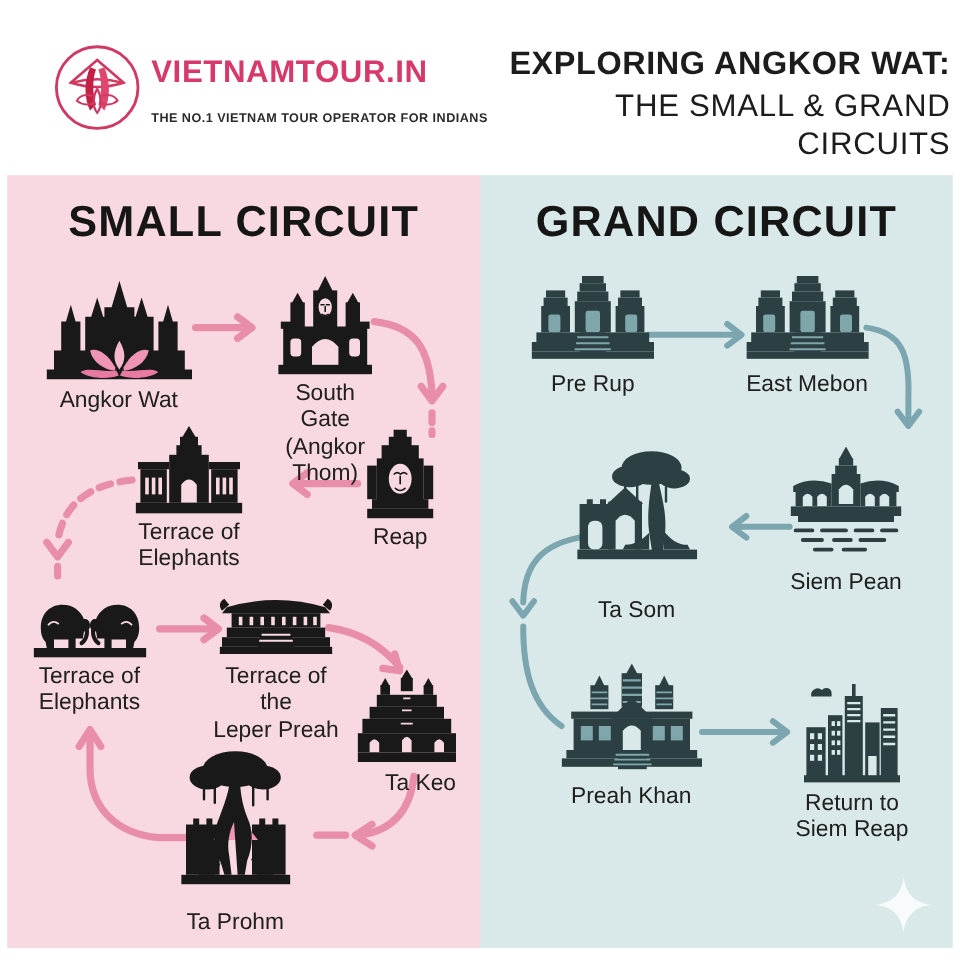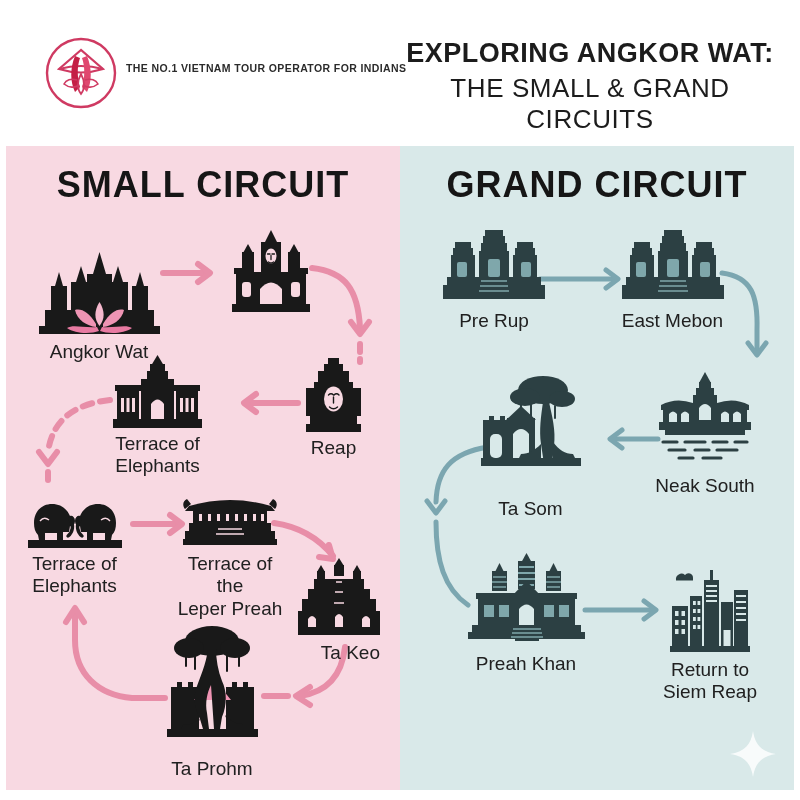--- a/index.html
+++ b/index.html
@@ -4,21 +4,21 @@
 <style>
   html,body{margin:0;padding:0;}
   body{width:800px;height:800px;position:relative;background:#ffffff;overflow:hidden;
        font-family:"Liberation Sans", sans-serif;}
   
   .header{position:absolute;left:0;top:0;width:800px;height:146px;background:#fff;}
   .logo{position:absolute;left:44px;top:36px;width:74px;height:74px;}
   .brand{position:absolute;left:126px;top:44px;}
   .brand-name{font-size:26px;font-weight:800;letter-spacing:.5px;color:var(--brand-pink);}
   .brand-tag{margin-top:18px;font-size:10.5px;font-weight:700;letter-spacing:.4px;color:#2b2b2b;}
-  .title-block{position:absolute;left:388px;top:38px;width:404px;text-align:center;color:var(--title-dark);}
+  .title-block{position:absolute;left:388px;top:38px;width:404px;text-align:right;color:var(--title-dark);}
   .title-l1{font-size:27px;font-weight:800;letter-spacing:.5px;}
   .title-l2{font-size:26px;font-weight:500;letter-spacing:.6px;margin-top:4px;}
   
   .panel{position:absolute;top:146px;width:394px;height:644px;}
   .panel-small{left:6px;background:var(--panel-pink);}
   .panel-grand{left:400px;background:var(--panel-teal);}
   .circuit-title{position:absolute;left:0;top:18px;width:100%;text-align:center;
        font-size:36px;font-weight:800;letter-spacing:1px;color:#161616;}
   .arrows{position:absolute;left:0;top:0;width:394px;height:644px;pointer-events:none;}
   .arrows path{fill:none;stroke-linecap:round;stroke-linejoin:round;}
@@ -44,20 +44,21 @@
     <circle cx="37" cy="37" r="34" fill="#ffffff" stroke="#cf3a62" stroke-width="2.4"></circle>
     <path d="M37,14 L15,33 Q37,40 59,33 Z" fill="none" stroke="#cf3a62" stroke-width="2.2"></path>
     <path d="M15,33 Q37,27 59,33" fill="none" stroke="#cf3a62" stroke-width="2"></path>
     <path d="M31,20 C26,32 26,46 31,56 L36,51 C33,42 33,30 36,22 Z" fill="#c41f45"></path>
     <path d="M43,20 C48,32 48,46 43,56 L38,51 C41,42 41,30 38,22 Z" fill="#e0476f"></path>
     <path d="M37,38 C33,45 33,53 37,58 C41,53 41,45 37,38 Z" fill="none" stroke="#cf3a62" stroke-width="1.8"></path>
     <path d="M33,44 C27,42 22,44 20,48 C25,52 31,52 35,49" fill="none" stroke="#cf3a62" stroke-width="1.6"></path>
     <path d="M41,44 C47,42 52,44 54,48 C49,52 43,52 39,49" fill="none" stroke="#cf3a62" stroke-width="1.6"></path>
   </svg>
   <div class="brand">
+    <div class="brand-name">VIETNAMTOUR.IN</div>
     <div class="brand-tag">THE NO.1 VIETNAM TOUR OPERATOR FOR INDIANS</div>
   </div>
   <div class="title-block">
     <div class="title-l1">EXPLORING ANGKOR WAT:</div>
     <div class="title-l2">THE SMALL &amp; GRAND CIRCUITS</div>
   </div>
 </div>
 
 <div class="panel panel-small">
   <div class="circuit-title">SMALL CIRCUIT</div>
@@ -77,21 +78,21 @@
     <path d="M164,369 L176,378 L164,387"></path>
     <path d="M268,377 C296,381 314,394 327,410"></path>
     <path d="M313,411 L327,413 L323,399"></path>
     <path d="M339,501 C336,528 322,546 294,550"></path>
     <path d="M304,541 L290,550 L304,559"></path>
     <path d="M282,550 H258"></path>
     <path d="M159,552 H126 C92,549 69,528 69,494 V468"></path>
     <path d="M60,476 L69,462 L78,476"></path>
   </svg>
 
-  <div class="node" style="left:29px;top:100px;width:128px;">
+  <div class="node" style="left:29px;top:82px;width:128px;">
     <svg width="125" height="90" viewBox="0 0 125 90">
       <path class="fD" d="M2,80 h121 v8 h-121 z"></path>
       <path class="fD" d="M8,64 h109 v18 h-109 z"></path>
       <path class="fD" d="M14,68 v-28 h4 l4,-14 4,14 h4 v28 z"></path>
       <path class="fD" d="M95,68 v-28 h4 l4,-14 4,14 h4 v28 z"></path>
       <path class="fD" d="M34,70 v-34 h5 l5,-16 5,16 h5 v34 z"></path>
       <path class="fD" d="M71,70 v-34 h5 l5,-16 5,16 h5 v34 z"></path>
       <path class="fD" d="M50,70 v-42 h6 l6.5,-22 6.5,22 h6 v42 z"></path>
       <g>
         <path class="fL3" d="M60,81 C46,82 36,78 30,82 C38,88 54,88 62,85 Z"></path>
@@ -115,20 +116,22 @@
       <path class="fD" d="M64,14 l5,9 h-10 z"></path>
         <rect class="fD" x="58" y="22" width="12" height="24"></rect>
       <path class="fD" d="M6,42 h70 v34 h-70 z"></path>
       <rect class="fD" x="4" y="38" width="10" height="6"></rect>
         <rect class="fD" x="68" y="38" width="10" height="6"></rect>
       <path class="fP" d="M30,76 v-17 q11,-13 22,0 v17 z"></path>
       <rect class="fP" x="12" y="52" width="9" height="15" rx="3"></rect>
       <rect class="fP" x="61" y="52" width="9" height="15" rx="3"></rect>
       <rect class="fD" x="2" y="74" width="78" height="8"></rect>
     </svg>
+    <div class="label">South Gate
+(Angkor Thom)</div>
   </div>
 
   <div class="node" style="left:290px;top:212px;width:75px;">
     <svg width="59" height="74" viewBox="0 0 59 74">
       <path class="fD" d="M24,0 h11 v6 h4 v8 h-19 v-8 h4 z"></path>
       <rect class="fD" x="14" y="13" width="31" height="12"></rect>
       <rect class="fD" x="10" y="24" width="39" height="36"></rect>
       <rect class="fD" x="2" y="30" width="8" height="28"></rect>
       <rect class="fD" x="49" y="30" width="8" height="28"></rect>
       <ellipse class="fP" cx="29.5" cy="41" rx="9.5" ry="12.5"></ellipse>
@@ -211,21 +214,21 @@
       <rect class="fD" x="10" y="31" width="62" height="10"></rect>
       <rect class="fD" x="4" y="41" width="74" height="12"></rect>
       <rect class="fD" x="0" y="53" width="82" height="16"></rect>
       <path class="fP" d="M10,69 v-8 q4,-6 8,0 v8 z M37,69 v-10 q4,-6 8,0 v10 z M64,69 v-8 q4,-6 8,0 v8 z"></path>
       <path d="M38,24 h6 M37,34 h8 M36,45 h10" stroke="#f8d9e2" stroke-width="1.6" fill="none"></path>
       <rect class="fD" x="0" y="69" width="82" height="8"></rect>
     </svg>
     <div class="label">Ta Keo</div>
   </div>
 
-  <div class="node" style="left:156px;top:479px;width:100px;gap:21px;">
+  <div class="node" style="left:140px;top:479px;width:100px;gap:21px;">
     <svg width="91" height="112" viewBox="0 0 91 112">
       <ellipse class="fD" cx="45" cy="16" rx="27" ry="15"></ellipse>
       <ellipse class="fD" cx="22" cy="23" rx="15" ry="10"></ellipse>
       <ellipse class="fD" cx="68" cy="23" rx="15" ry="10"></ellipse>
       <path class="sD" d="M28,31 v13 M60,31 v15 M19,31 v10 M72,31 v10" stroke-width="2"></path>
       <path class="fD" d="M4,62 h6 v-5 h5 v5 h6 v-5 h5 v5 h6 v42 h-28 z"></path>
       <path class="fD" d="M59,62 h6 v-5 h5 v5 h6 v-5 h5 v5 h6 v42 h-28 z"></path>
       <path class="fL" d="M45.5,52 L64,75 H27 Z"></path>
       <path class="fP" d="M38,104 v-15 q7.5,-9 15,0 v15 z"></path>
       <path class="fD" d="M41,24 C39,40 33,52 29,64 C26,74 28,84 33,94 L36,104 h6 L40,88 C38,78 40,68 44,60 L47,104 h6 L55,92 C60,80 60,66 55,56 C51,46 49,34 49,24 Z"></path>
@@ -314,21 +317,21 @@
       <path class="fT" d="M6,33 Q21,25 38,31 V38 H6 Z"></path>
       <rect class="fT" x="8" y="37" width="30" height="13"></rect>
       <path class="fB" d="M14,50 v-8 q4,-5 8,0 v8 z M26,50 v-8 q4,-5 8,0 v8 z"></path>
       <path class="fT" d="M94,33 Q79,25 62,31 V38 H94 Z"></path>
       <rect class="fT" x="62" y="37" width="30" height="13"></rect>
       <path class="fB" d="M66,50 v-8 q4,-5 8,0 v8 z M78,50 v-8 q4,-5 8,0 v8 z"></path>
       <rect class="fT" x="4" y="50" width="92" height="8"></rect>
       <rect class="fT" x="10" y="58" width="80" height="5"></rect>
       <path class="sT" d="M8,70 h14 M30,70 h20 M58,70 h14 M80,70 h12 M14,78 h16 M40,78 h14 M62,78 h20 M24,86 h14 M48,86 h18" stroke-width="3.2"></path>
     </svg>
-    <div class="label">Neak South</div>
+    <div class="label">Siem Pean</div>
   </div>
 
   <div class="node" style="left:62px;top:407px;width:128px;">
     <svg width="117" height="95" viewBox="0 0 117 95">
       <path class="fT" d="M58.5,0 l5,9 h-10 z"></path>
       <rect class="fT" x="50" y="8" width="17" height="28"></rect>
       <path d="M51,14 h15 M50,20 h17 M50,26 h17 M51,32 h15" stroke="#7fa7ab" stroke-width="1.8" fill="none"></path>
       <path class="fT" d="M31.5,10 l4.5,9 h-9 z"></path>
       <rect class="fT" x="24" y="18" width="15" height="20"></rect>
       <path d="M25,24 h13 M24,29 h15 M25,34 h13" stroke="#7fa7ab" stroke-width="1.6" fill="none"></path>

